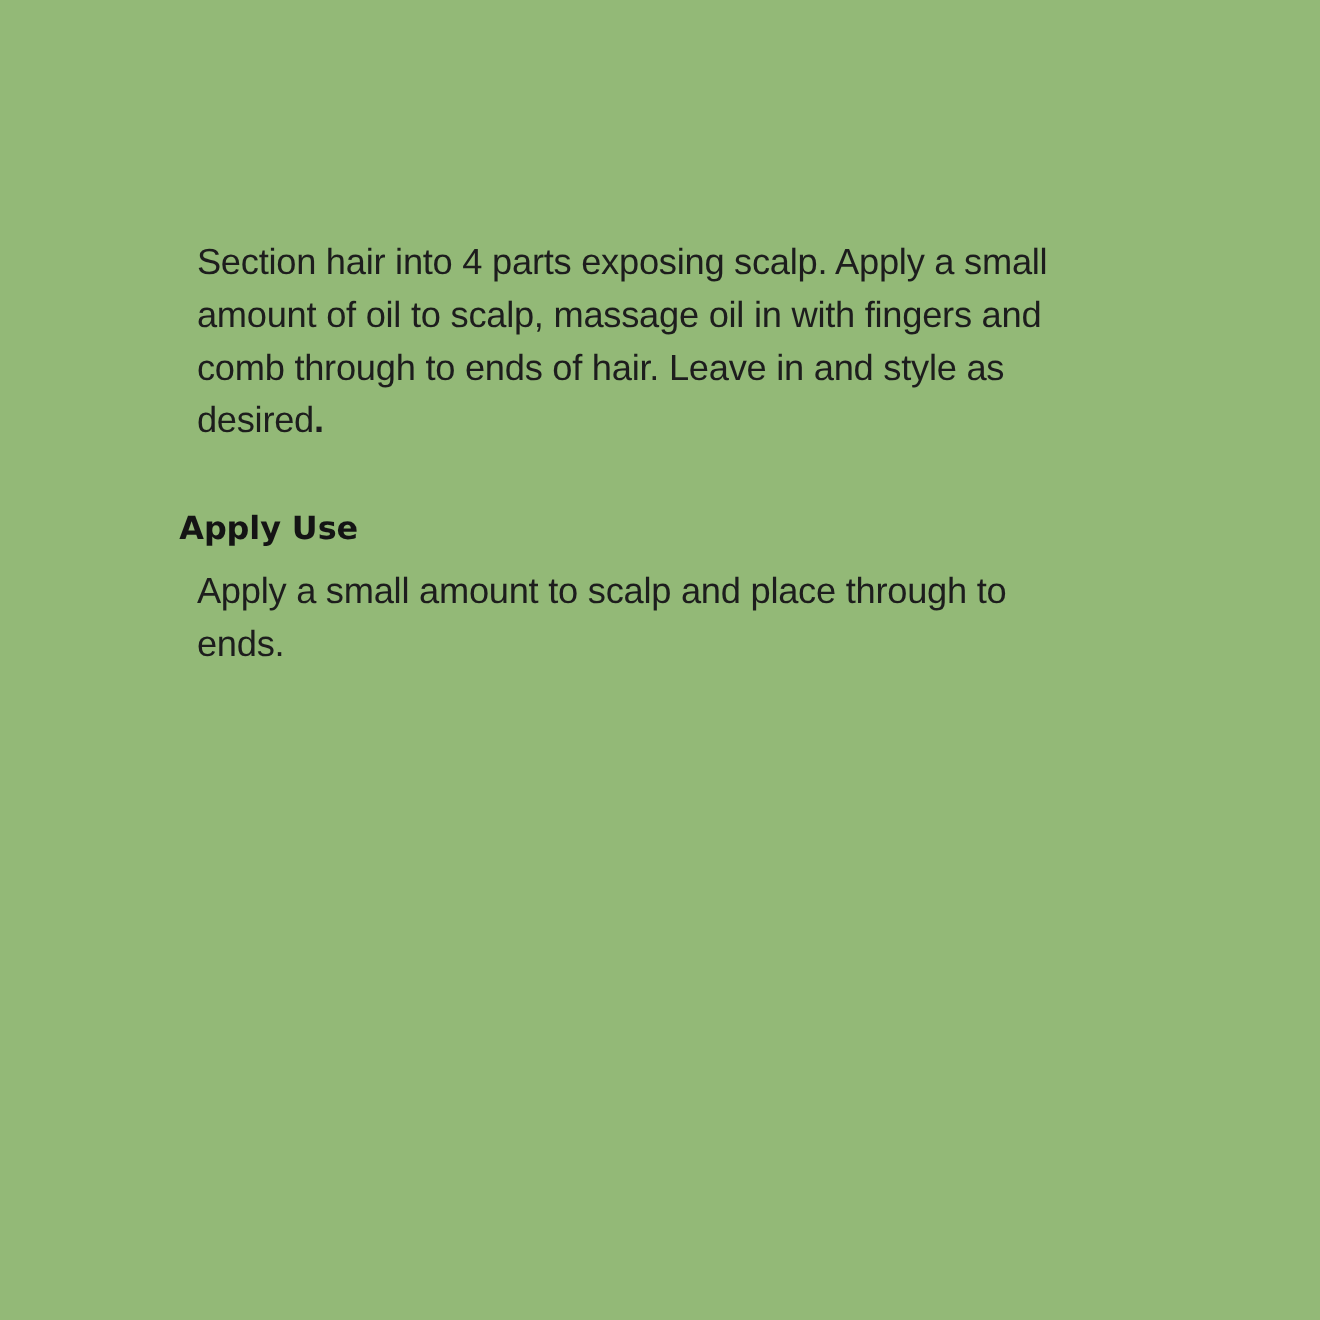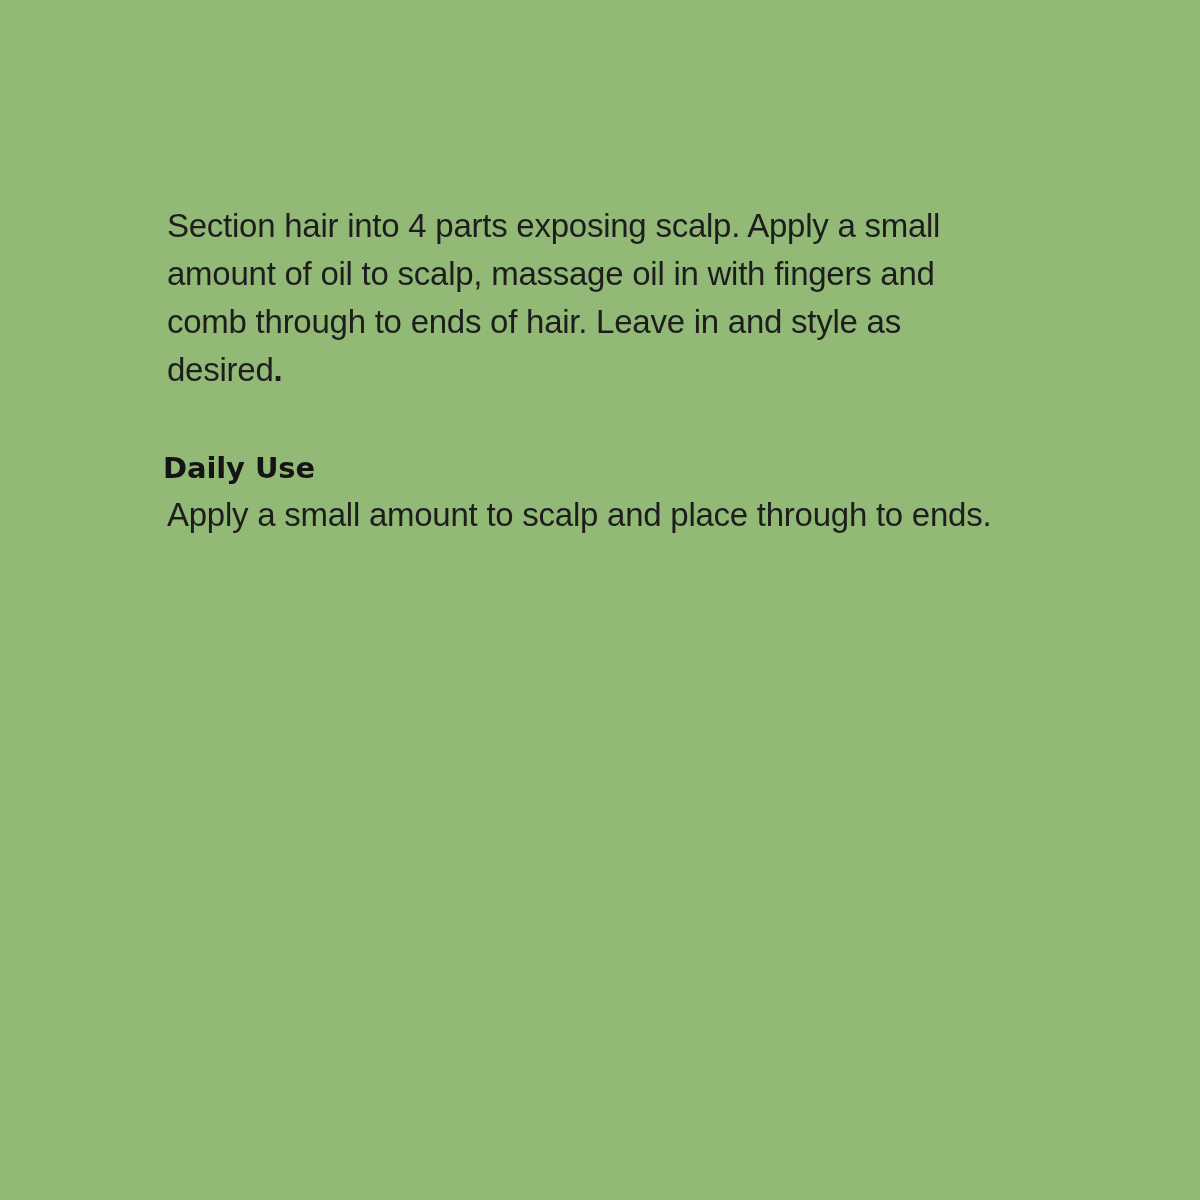--- a/index.html
+++ b/index.html
@@ -43,36 +43,36 @@
     letter-spacing: -0.1px;
     margin: 0 0 6px 0;
   }
   .section-body {
     font-family: "Liberation Sans", sans-serif;
     font-weight: 300;
     font-size: 33px;
     line-height: 48px;
     color: #1d1d1d;
     letter-spacing: -0.25px;
-    margin: 4px;
+    margin: 16px;
     -webkit-font-smoothing: antialiased;
   }
   .heavy-stop {
     font-weight: bold;
   }
 </style>
 </head>
 <body style="background: rgb(147, 185, 119);">
 
 <div class="panel">
 
 
   <div class="section">
     <p class="section-body"><span>Section hair into 4 parts exposing scalp. Apply a small amount of oil to scalp, massage oil in with fingers and comb through to ends of hair. Leave in and style as desired</span><span class="heavy-stop">.</span></p>
   </div>
 
   <div class="section">
-    <h2 class="section-heading">Daily Use</h2>
+    <h2 class="section-heading">Apply Use</h2>
     <p class="section-body"><span>Apply a small amount to scalp and place through to ends.</span><span class="heavy-stop"></span></p>
   </div>
 
 
 </div>
 
 </body></html>

